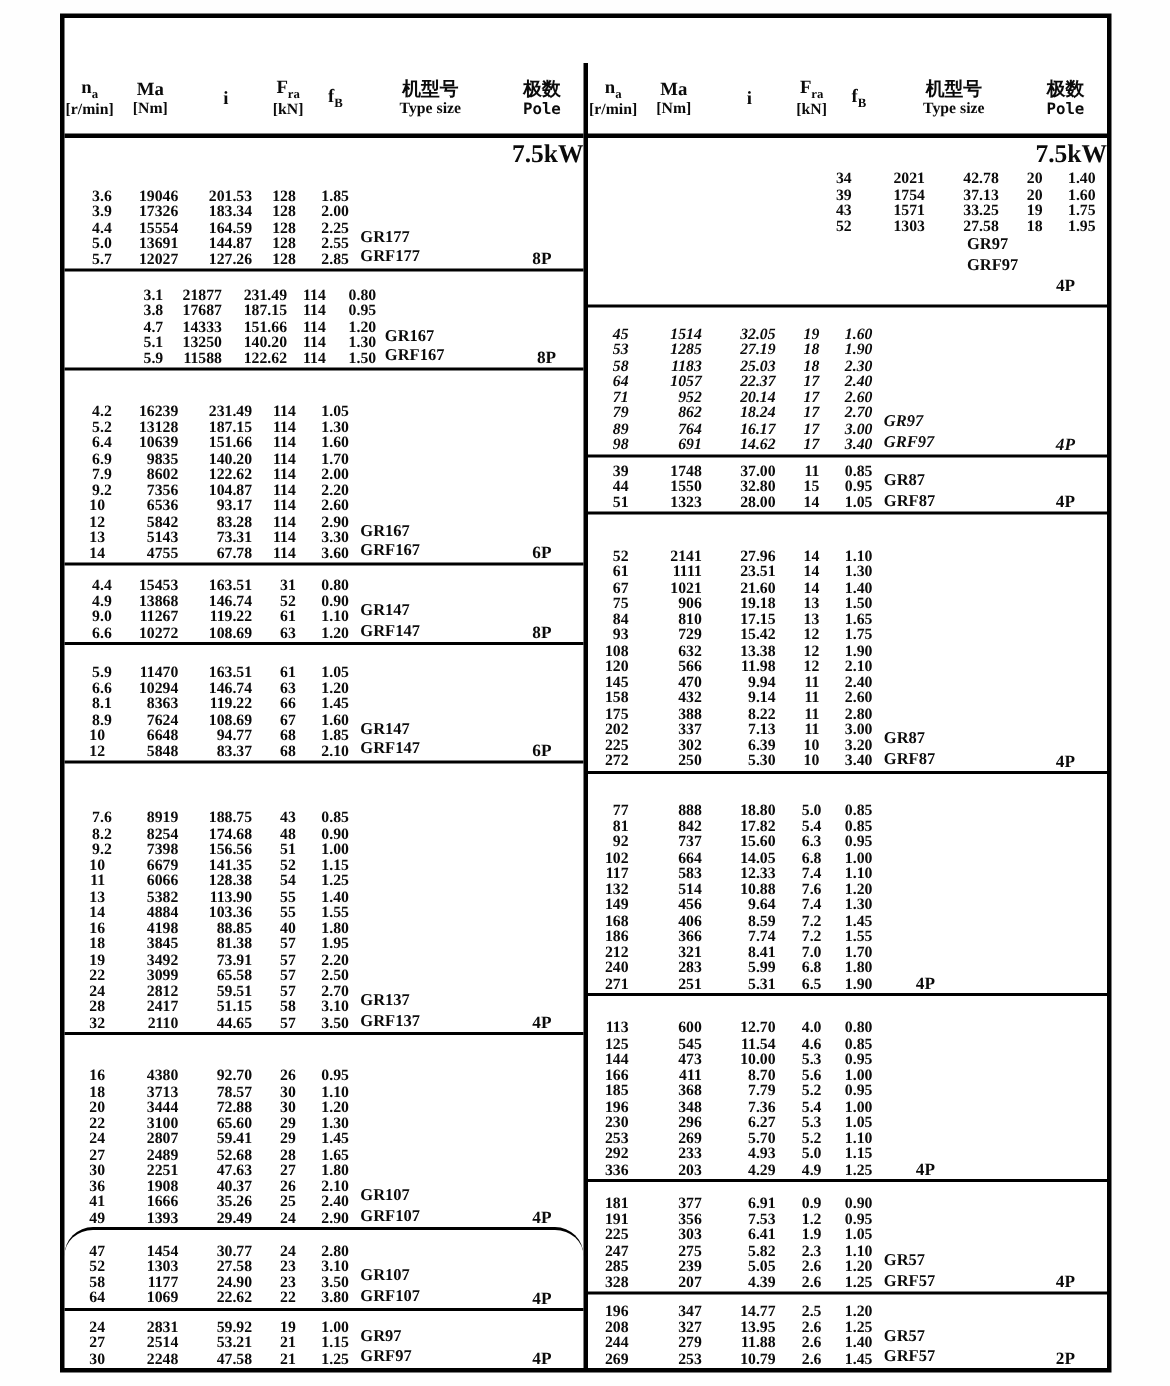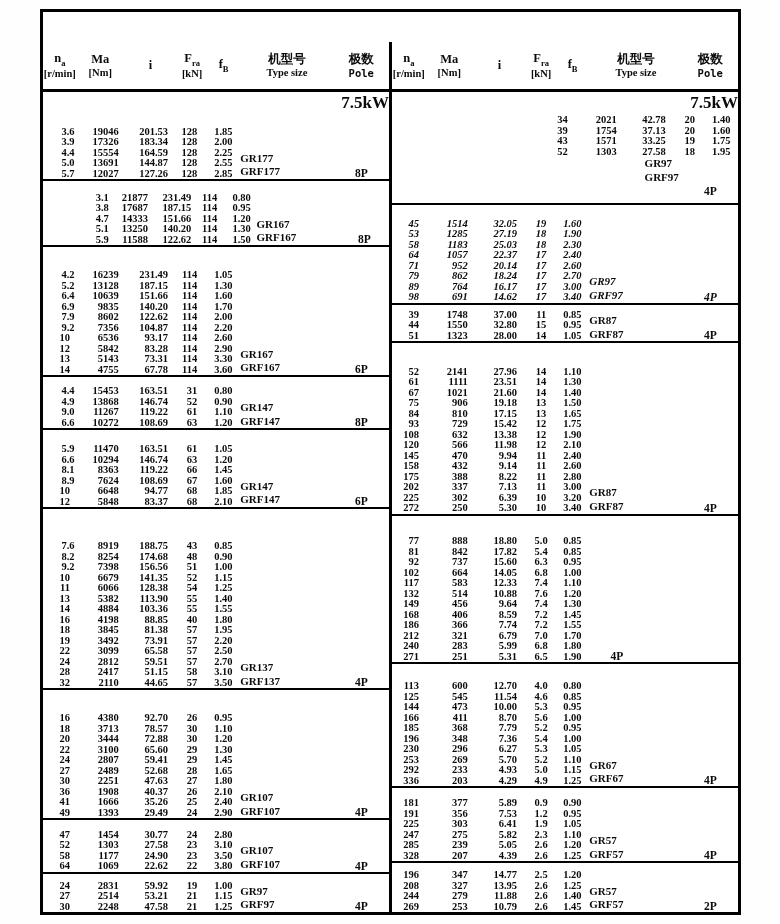--- a/index.html
+++ b/index.html
@@ -530,21 +530,21 @@
               </div>
             </div>
             <div class="type">
               <div class="type-line">GR107</div>
               <div class="type-line">GRF107</div>
             </div>
             <div class="pole">
               <span>4P</span>
             </div>
           </div>
-          <div class="block" style="flex-grow: 4;">
+          <div class="block" style="flex-grow: 4; border-radius: 19px;">
             <div class="nums">
               <div class="row">
                 <span class="c na intpad">47</span>
                 <span class="c ma">1454</span>
                 <span class="c i">30.77</span>
                 <span class="c fra intpad">24</span>
                 <span class="c fb">2.80</span>
               </div>
               <div class="row">
                 <span class="c na intpad">52</span>
@@ -949,21 +949,21 @@
               <div class="row">
                 <span class="c na intpad">186</span>
                 <span class="c ma">366</span>
                 <span class="c i">7.74</span>
                 <span class="c fra">7.2</span>
                 <span class="c fb">1.55</span>
               </div>
               <div class="row">
                 <span class="c na intpad">212</span>
                 <span class="c ma">321</span>
-                <span class="c i">6.79</span>
+                <span class="c i">8.41</span>
                 <span class="c fra">7.0</span>
                 <span class="c fb">1.70</span>
               </div>
               <div class="row">
                 <span class="c na intpad">240</span>
                 <span class="c ma">283</span>
                 <span class="c i">5.99</span>
                 <span class="c fra">6.8</span>
                 <span class="c fb">1.80</span>
               </div>
@@ -1045,34 +1045,30 @@
                 <span class="c fb">1.15</span>
               </div>
               <div class="row">
                 <span class="c na intpad">336</span>
                 <span class="c ma">203</span>
                 <span class="c i">4.29</span>
                 <span class="c fra">4.9</span>
                 <span class="c fb">1.25</span>
               </div>
             </div>
-            <div class="type">
-              <div class="type-line">GR67</div>
-              <div class="type-line">GRF67</div>
-            </div>
             <div class="pole">
               <span>4P</span>
             </div>
           </div>
           <div class="block" style="flex-grow: 6;">
             <div class="nums">
               <div class="row">
                 <span class="c na intpad">181</span>
                 <span class="c ma">377</span>
-                <span class="c i">5.89</span>
+                <span class="c i">6.91</span>
                 <span class="c fra">0.9</span>
                 <span class="c fb">0.90</span>
               </div>
               <div class="row">
                 <span class="c na intpad">191</span>
                 <span class="c ma">356</span>
                 <span class="c i">7.53</span>
                 <span class="c fra">1.2</span>
                 <span class="c fb">0.95</span>
               </div>

